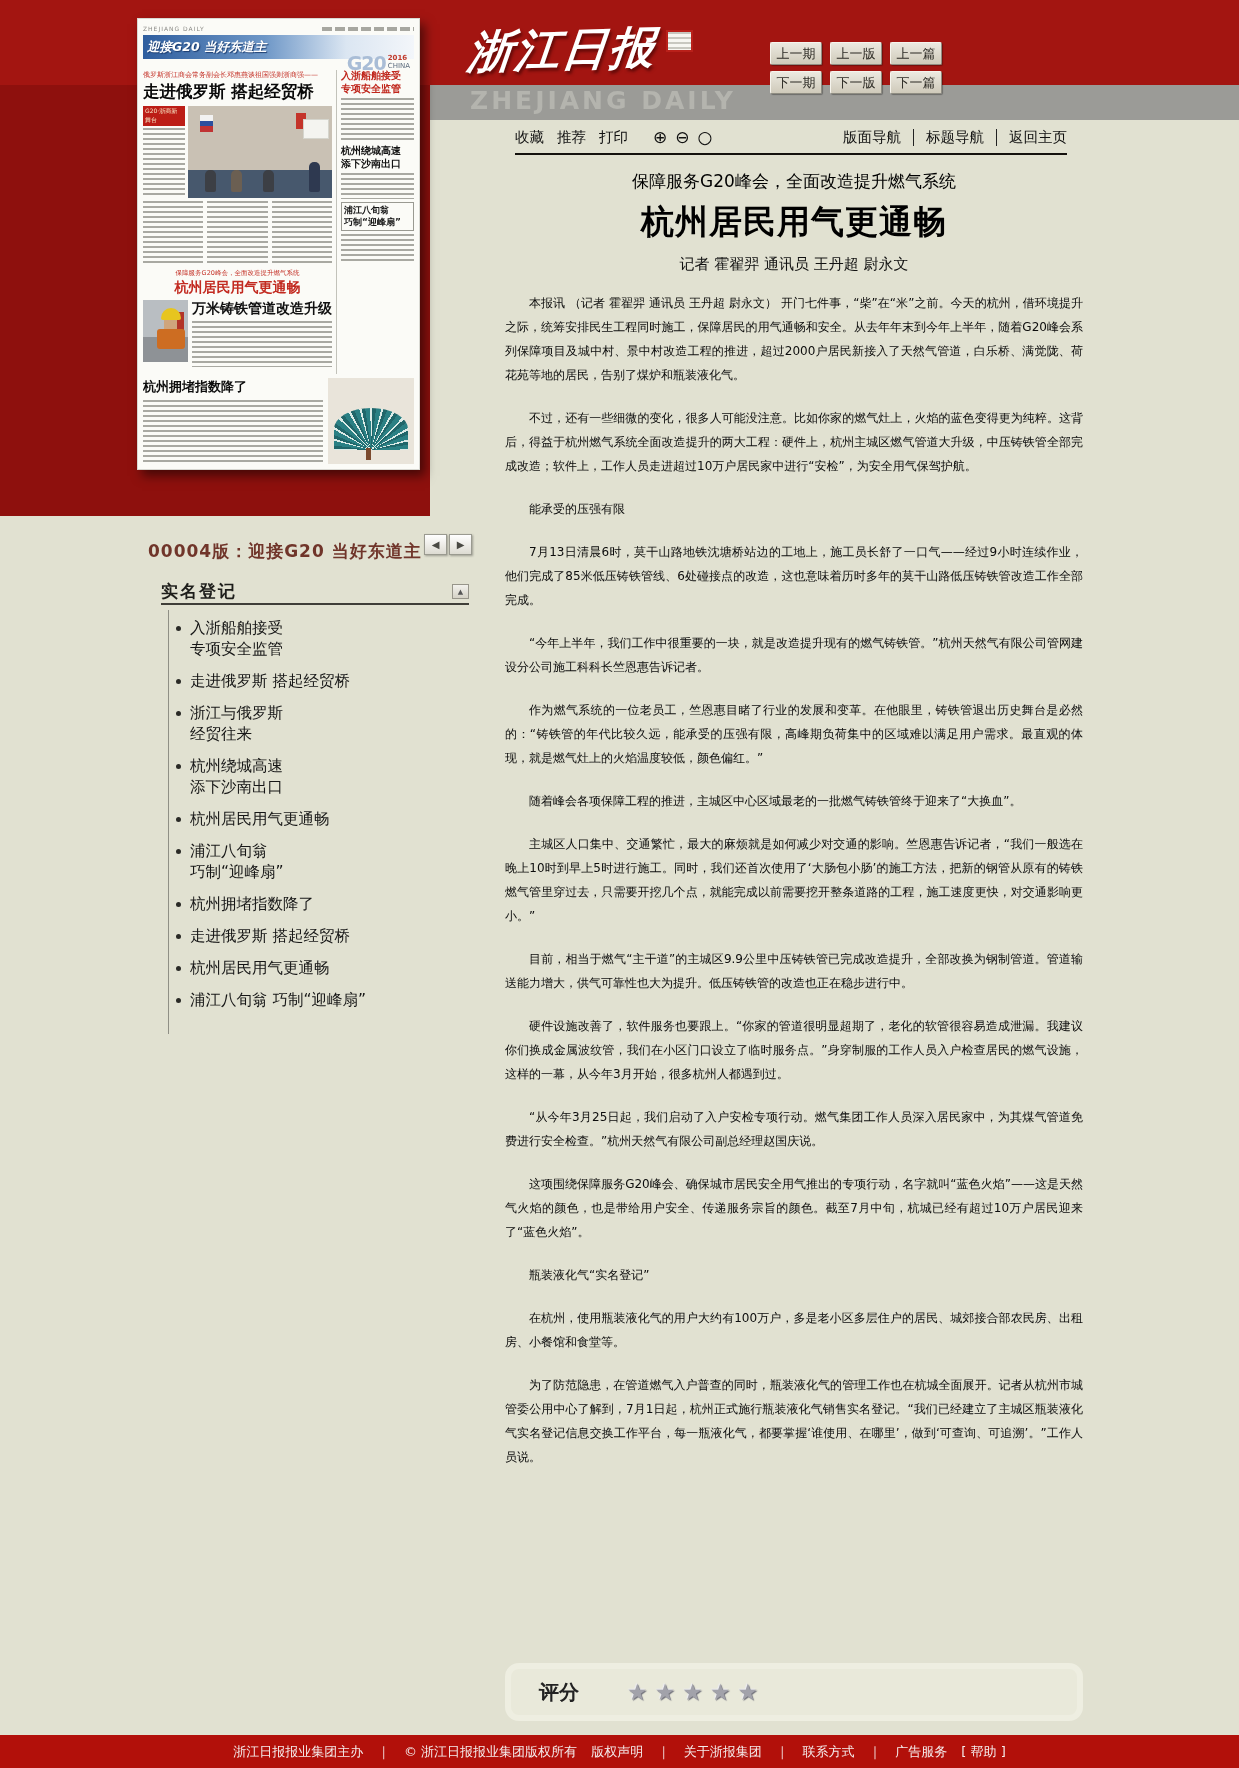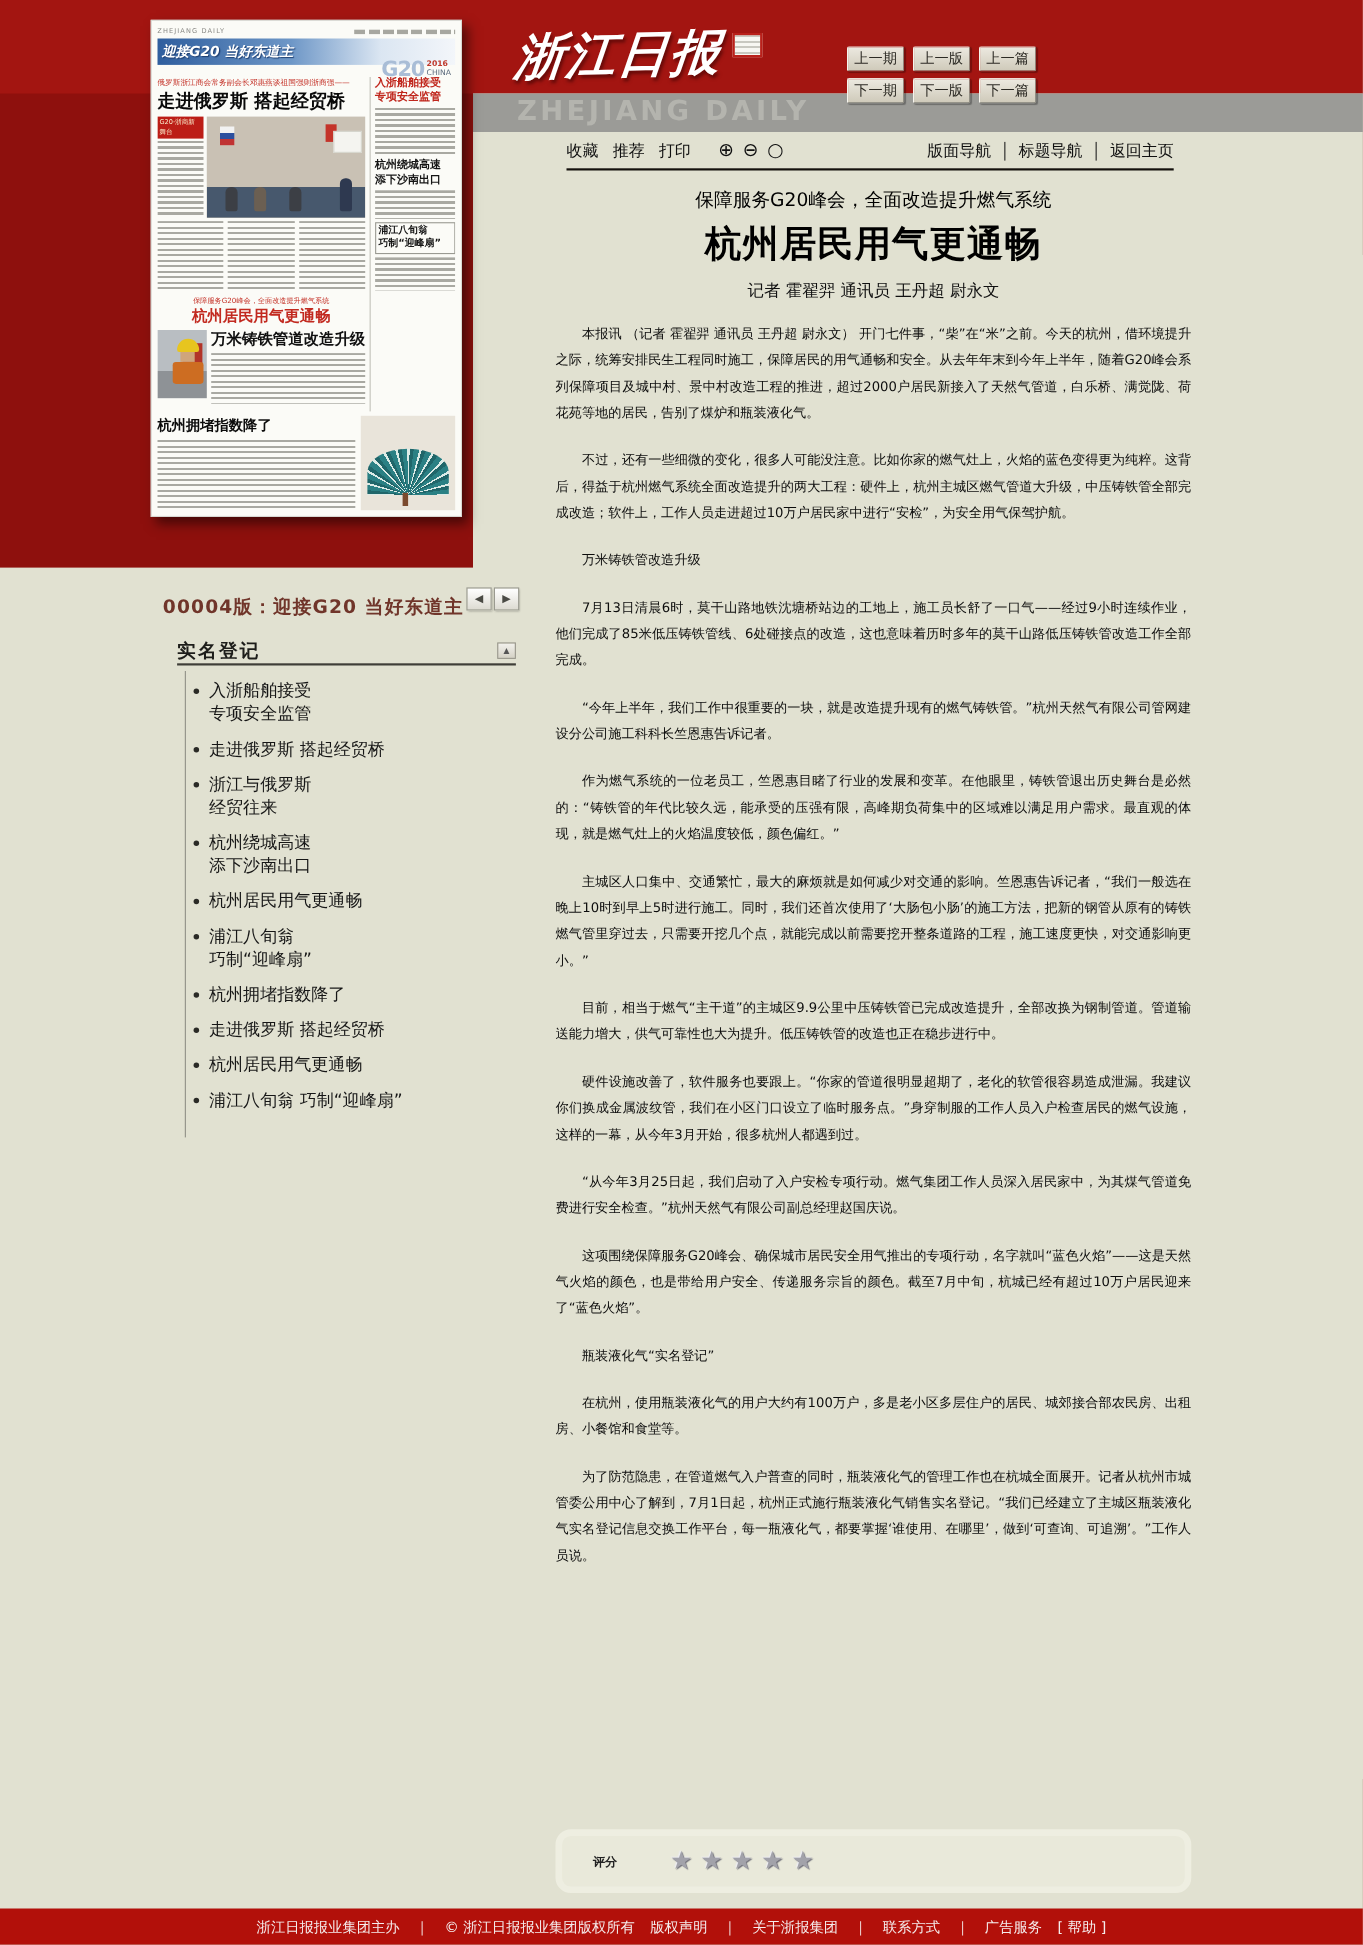--- a/index.html
+++ b/index.html
@@ -46,21 +46,21 @@
   .article { position:absolute; left:505px; top:170px; width:578px; }
   .a-kicker { text-align:center; font-size:17px; color:#000; margin:0 0 7px; }
   .a-title  { text-align:center; font-size:33px; font-weight:bold; color:#000; margin:0 0 10px; letter-spacing:1px; }
   .a-byline { text-align:center; font-size:15px; color:#111; margin:0 0 17px; }
   #article-body { height:1352px; overflow:hidden; }
   #article-body p { font-size:12px; line-height:24px; margin:0 0 19px; text-indent:2em; color:#0c0c0c; text-align:justify; }
 
   
   .rating { margin-top:20px; height:58px; background:#e9e9da; border:6px solid #eeeee1; border-radius:14px;
             display:flex; align-items:center; padding-left:28px; }
-  .rating-label { font-size:11px; font-weight:bold; color:#222; margin-right:48px; }
+  .rating-label { font-size:20px; font-weight:bold; color:#222; margin-right:48px; }
   .stars span { font-size:23px; color:#a2a2aa; margin-right:7px; cursor:pointer;
                 text-shadow:1px 1px 1px #70707a,-1px -1px 1px #ececf2; }
 
   
   .footer { position:absolute; left:0; bottom:0; width:1239px; height:33px; background:#b2100a;
             display:flex; align-items:center; justify-content:center; font-size:13px; color:#f5ecec; }
   .footer span { margin:0 7px; white-space:nowrap; }
   .footer .f-link { cursor:pointer; }
 
   
@@ -192,24 +192,25 @@
   </div>
   <div class="toolbar-rule"></div>
 
   <div class="article">
     <div class="a-kicker">保障服务G20峰会，全面改造提升燃气系统</div>
     <div class="a-title">杭州居民用气更通畅</div>
     <div class="a-byline">记者 霍翟羿 通讯员 王丹超 尉永文</div>
     <div id="article-body">
         <p>本报讯 （记者 霍翟羿 通讯员 王丹超 尉永文） 开门七件事，“柴”在“米”之前。今天的杭州，借环境提升之际，统筹安排民生工程同时施工，保障居民的用气通畅和安全。从去年年末到今年上半年，随着G20峰会系列保障项目及城中村、景中村改造工程的推进，超过2000户居民新接入了天然气管道，白乐桥、满觉陇、荷花苑等地的居民，告别了煤炉和瓶装液化气。</p>
         <p>不过，还有一些细微的变化，很多人可能没注意。比如你家的燃气灶上，火焰的蓝色变得更为纯粹。这背后，得益于杭州燃气系统全面改造提升的两大工程：硬件上，杭州主城区燃气管道大升级，中压铸铁管全部完成改造；软件上，工作人员走进超过10万户居民家中进行“安检”，为安全用气保驾护航。</p>
-        <p>万米铸铁管改造升级</p>
+        <p>能承受的压强有限</p>
         <p>7月13日清晨6时，莫干山路地铁沈塘桥站边的工地上，施工员长舒了一口气——经过9小时连续作业，他们完成了85米低压铸铁管线、6处碰接点的改造，这也意味着历时多年的莫干山路低压铸铁管改造工作全部完成。</p>
         <p>“今年上半年，我们工作中很重要的一块，就是改造提升现有的燃气铸铁管。”杭州天然气有限公司管网建设分公司施工科科长竺恩惠告诉记者。</p>
         <p>作为燃气系统的一位老员工，竺恩惠目睹了行业的发展和变革。在他眼里，铸铁管退出历史舞台是必然的：“铸铁管的年代比较久远，能承受的压强有限，高峰期负荷集中的区域难以满足用户需求。最直观的体现，就是燃气灶上的火焰温度较低，颜色偏红。”</p>
+        <p>随着峰会各项保障工程的推进，主城区中心区域最老的一批燃气铸铁管终于迎来了“大换血”。</p>
         <p>主城区人口集中、交通繁忙，最大的麻烦就是如何减少对交通的影响。竺恩惠告诉记者，“我们一般选在晚上10时到早上5时进行施工。同时，我们还首次使用了‘大肠包小肠’的施工方法，把新的钢管从原有的铸铁燃气管里穿过去，只需要开挖几个点，就能完成以前需要挖开整条道路的工程，施工速度更快，对交通影响更小。”</p>
         <p>目前，相当于燃气“主干道”的主城区9.9公里中压铸铁管已完成改造提升，全部改换为钢制管道。管道输送能力增大，供气可靠性也大为提升。低压铸铁管的改造也正在稳步进行中。</p>
         <p>硬件设施改善了，软件服务也要跟上。“你家的管道很明显超期了，老化的软管很容易造成泄漏。我建议你们换成金属波纹管，我们在小区门口设立了临时服务点。”身穿制服的工作人员入户检查居民的燃气设施，这样的一幕，从今年3月开始，很多杭州人都遇到过。</p>
         <p>“从今年3月25日起，我们启动了入户安检专项行动。燃气集团工作人员深入居民家中，为其煤气管道免费进行安全检查。”杭州天然气有限公司副总经理赵国庆说。</p>
         <p>这项围绕保障服务G20峰会、确保城市居民安全用气推出的专项行动，名字就叫“蓝色火焰”——这是天然气火焰的颜色，也是带给用户安全、传递服务宗旨的颜色。截至7月中旬，杭城已经有超过10万户居民迎来了“蓝色火焰”。</p>
         <p>瓶装液化气“实名登记”</p>
         <p>在杭州，使用瓶装液化气的用户大约有100万户，多是老小区多层住户的居民、城郊接合部农民房、出租房、小餐馆和食堂等。</p>
         <p>为了防范隐患，在管道燃气入户普查的同时，瓶装液化气的管理工作也在杭城全面展开。记者从杭州市城管委公用中心了解到，7月1日起，杭州正式施行瓶装液化气销售实名登记。“我们已经建立了主城区瓶装液化气实名登记信息交换工作平台，每一瓶液化气，都要掌握‘谁使用、在哪里’，做到‘可查询、可追溯’。”工作人员说。</p>
       </div>
 

